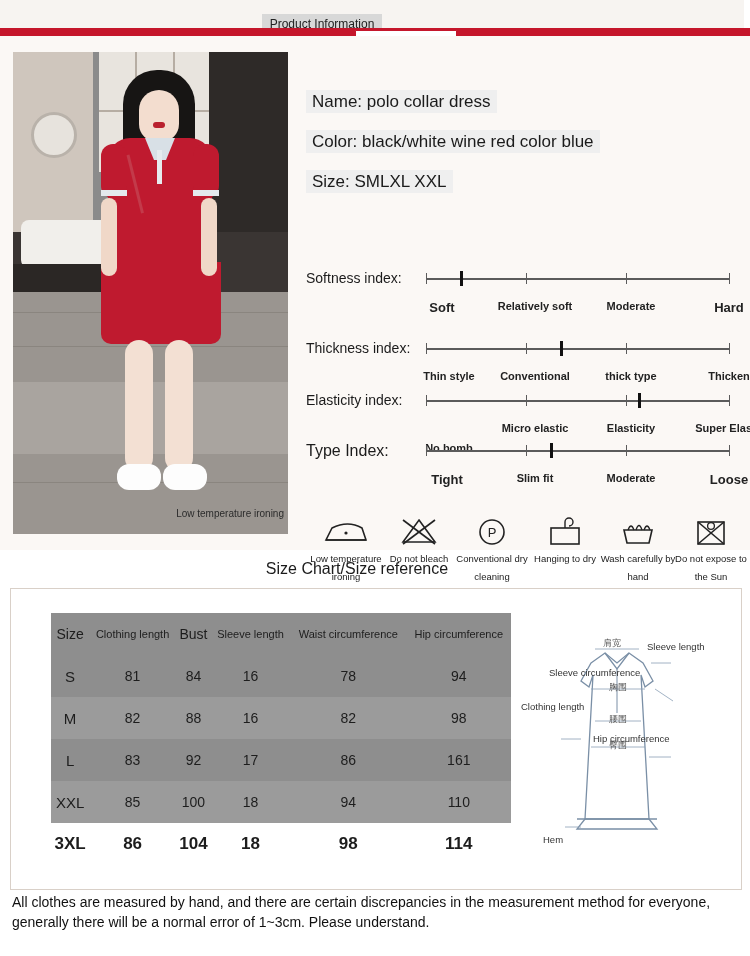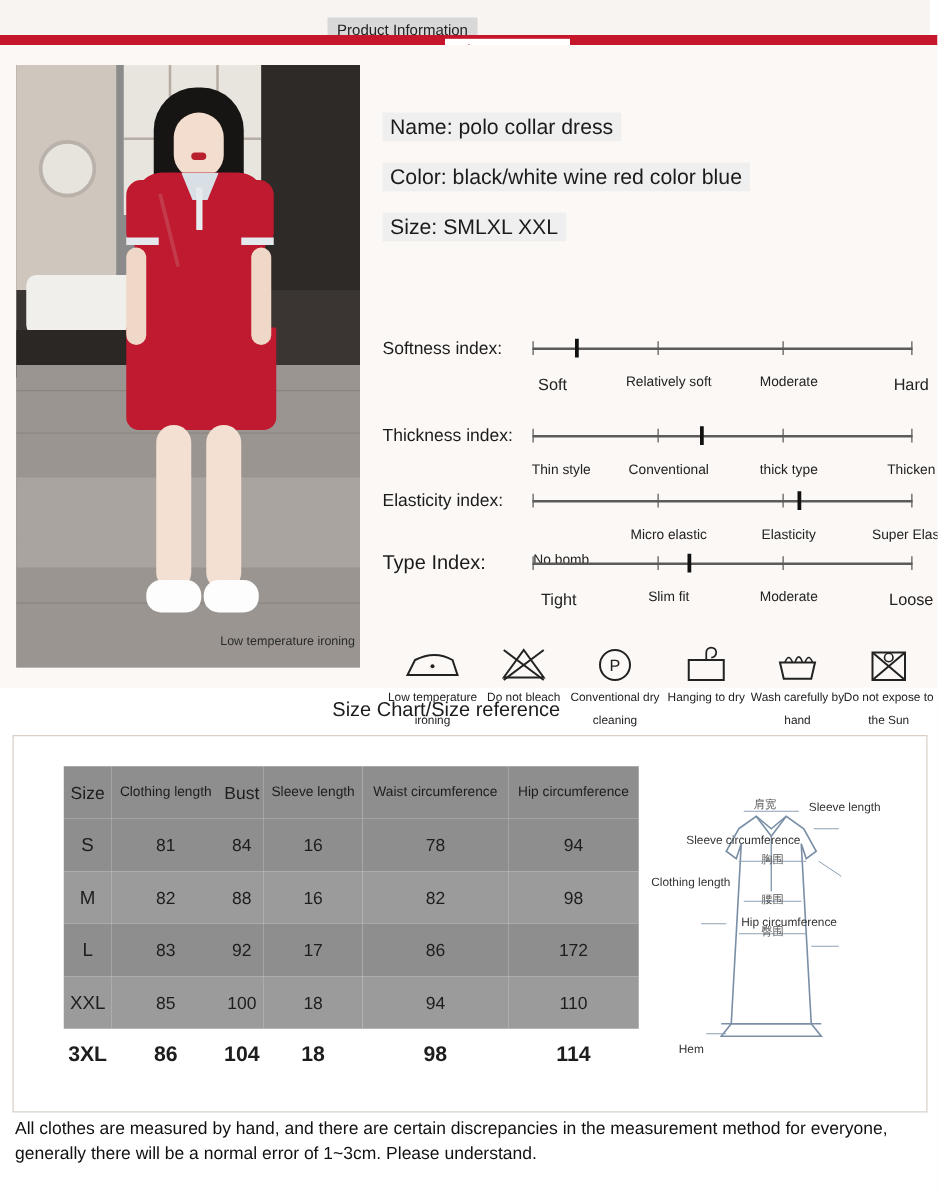--- a/index.html
+++ b/index.html
@@ -81,21 +81,21 @@
   
   .info{position:absolute;left:306px;top:56px;width:430px;}
   .info-line{font-size:17px;color:#1b1b1b;margin-bottom:20px;position:relative;}
   .hl{background:#efefef;padding:2px 6px;}
   
   .idx{position:absolute;left:306px;width:424px;height:44px;}
   .idx .ttl{position:absolute;left:0;top:6px;font-size:14px;color:#1b1b1b;}
   .idx.big .ttl{font-size:16px;}
   .scale{position:absolute;left:120px;top:14px;width:304px;height:2px;background:#5b5b5b;}
   .tick{position:absolute;top:-5px;width:1px;height:11px;background:#5b5b5b;}
-  .lbl{position:absolute;top:22px;font-size:11px;color:#222;white-space:nowrap;text-align:center;}
+  .lbl{position:absolute;top:22px;font-size:11px;color:#222;white-space:nowrap;text-align:center;font-weight:bold;}
   .lbl.b{font-size:13px;}
   .marker{position:absolute;top:-7px;width:3px;height:15px;background:#111;}
   
   .care{position:absolute;left:306px;top:478px;width:430px;height:66px;}
   .care .ci{position:absolute;width:80px;text-align:center;}
   .care .gl{display:block;height:34px;}
   .care .cl{font-size:9.5px;line-height:11px;color:#222;}
   
   .sc-title{
     position:absolute;left:0;top:560px;width:714px;text-align:center;
@@ -352,21 +352,21 @@
       <td>16</td>
       <td>82</td>
       <td>98</td>
     </tr>
     <tr>
       <td class="c1">L</td>
       <td>83</td>
       <td>92</td>
       <td>17</td>
       <td>86</td>
-      <td>172</td>
+      <td>161</td>
     </tr>
     <tr>
       <td class="c1">XXL</td>
       <td>85</td>
       <td>100</td>
       <td>18</td>
       <td>94</td>
       <td>110</td>
     </tr>
     <tr class="last">

